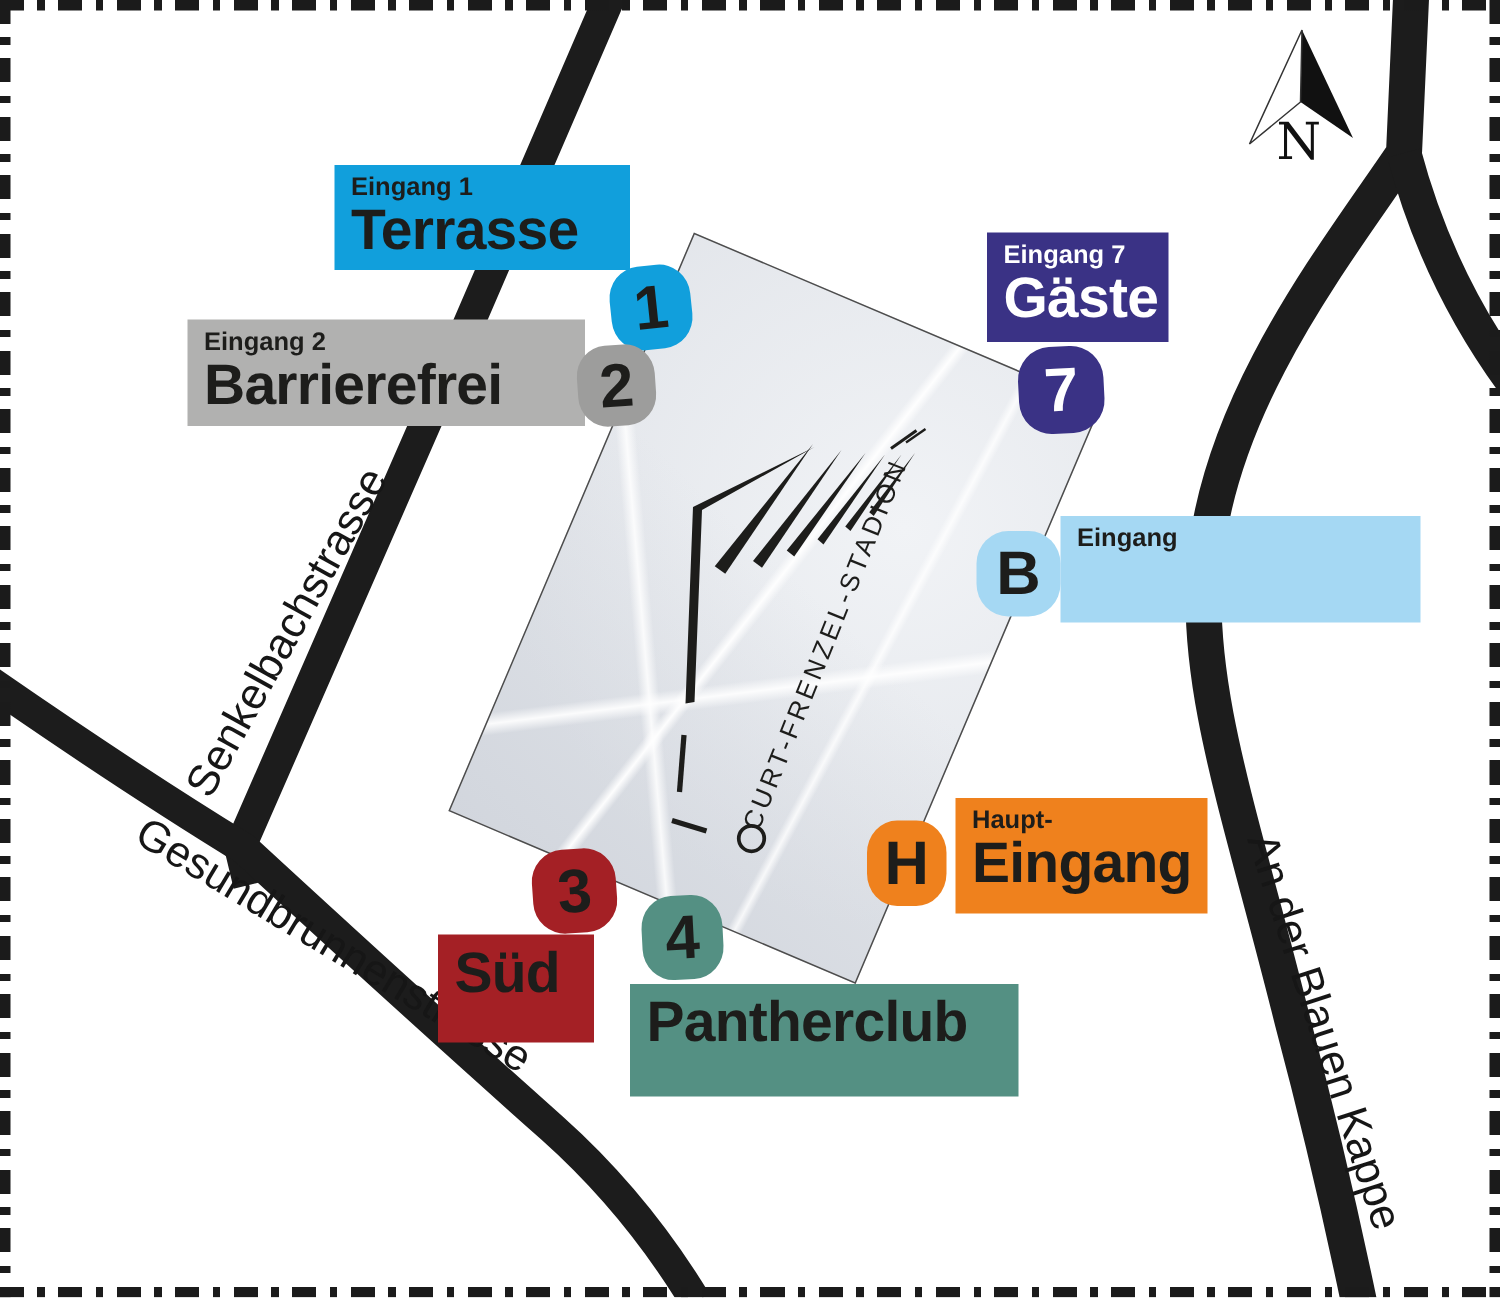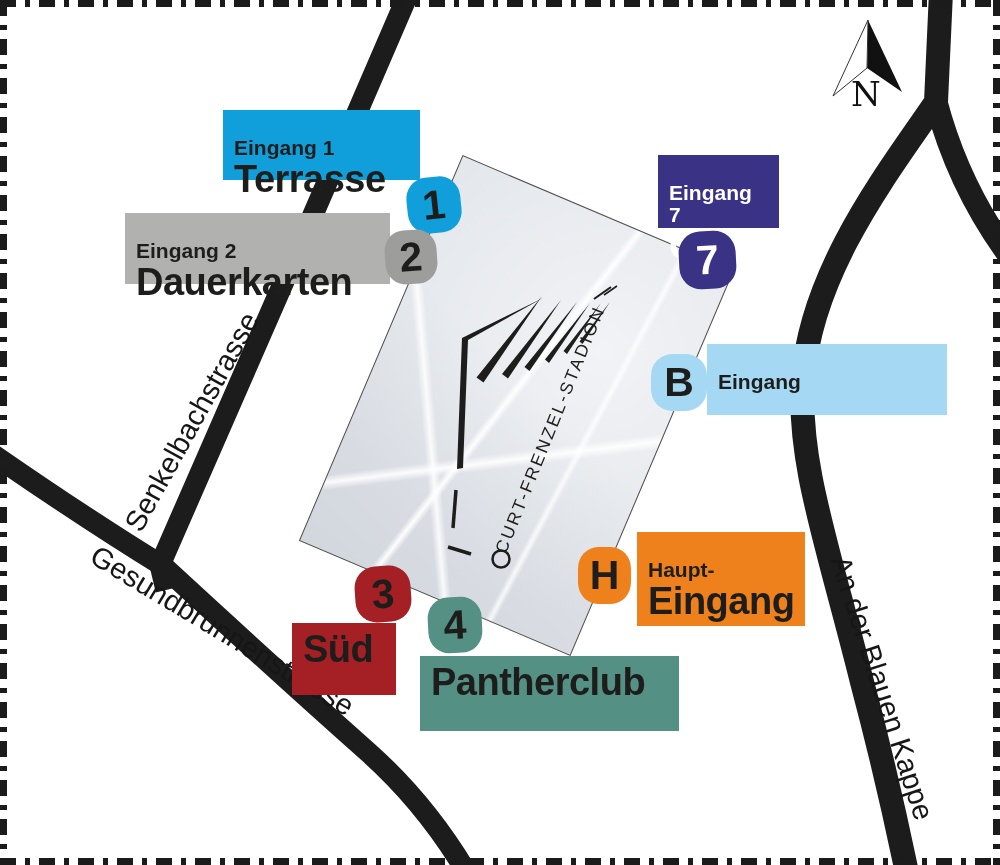--- a/index.html
+++ b/index.html
@@ -25,27 +25,27 @@
       radial-gradient(circle at 70% 30%, #f1f3f6, #e2e5ea 75%);}
   
   .art{position:absolute;left:0;top:0;z-index:2;}
   
   .street{position:absolute;font-size:29px;color:#161616;white-space:nowrap;z-index:2;font-weight:400;}
   #street-senkelbach{left:192px;top:422px;transform:translate(-50%,-50%) rotate(-61deg);}
   #street-gesundbrunnen{left:222px;top:631px;transform:translate(-50%,-50%) rotate(31deg);}
   #street-blauekappe{left:882px;top:688px;transform:translate(-50%,-50%) rotate(72deg);}
   
   .elabel{position:absolute;z-index:5;box-sizing:border-box;padding:6px 10px 0 11px;}
-  .elabel .l1{font-size:21px;font-weight:700;line-height:1.05;margin-top:21px;}
+  .elabel .l1{font-size:17px;font-weight:700;line-height:1.05;}
   .elabel .l2{font-size:38px;font-weight:700;line-height:1.0;letter-spacing:-0.5px;margin-top:1px;}
   #lbl-terrasse{left:223px;top:110px;width:197px;height:70px;}
   #lbl-pantherclub{left:125px;top:213px;width:265px;height:71px;}
   #lbl-gaeste{left:658px;top:155px;width:121px;height:73px;}
   #lbl-barrierefrei{left:707px;top:344px;width:240px;height:71px;}
-  #lbl-haupteingang{left:637px;top:532px;width:168px;height:94px;}
+  #lbl-haupteingang{left:637px;top:532px;width:168px;height:77px;}
   #lbl-sued{left:292px;top:623px;width:104px;height:72px;}
   #lbl-dauerkarten{left:420px;top:656px;width:259px;height:75px;}
   
   .badge{position:absolute;z-index:6;display:flex;align-items:center;justify-content:center;
          font-size:41px;font-weight:800;border-radius:38%;box-sizing:border-box;}
   #bdg-1{left:407px;top:177px;width:54px;height:56px;transform:rotate(-6deg);}
   #bdg-2{left:385px;top:230px;width:52px;height:54px;transform:rotate(-4deg);}
   #bdg-7{left:679px;top:231px;width:57px;height:58px;transform:rotate(-3deg);}
   #bdg-B{left:651px;top:354px;width:56px;height:57px;}
   #bdg-H{left:578px;top:547px;width:53px;height:57px;}
@@ -98,21 +98,21 @@
   <div class="street" id="street-senkelbach">Senkelbachstrasse</div>
   <div class="street" id="street-gesundbrunnen">Gesundbrunnenstrasse</div>
   <div class="street" id="street-blauekappe">An der Blauen Kappe</div>
 
   <div class="elabel" id="lbl-terrasse" style="background-color: rgb(17, 159, 220); color: rgb(29, 29, 27);">
     <div class="l1">Eingang 1</div>
     <div class="l2">Terrasse</div>
   </div>
   <div class="elabel" id="lbl-pantherclub" style="background-color: rgb(177, 177, 176); color: rgb(29, 29, 27);">
     <div class="l1">Eingang 2</div>
-    <div class="l2">Dauerkarten</div>
+    <div class="l2">Barrierefrei</div>
   </div>
   <div class="elabel" id="lbl-gaeste" style="background-color: rgb(58, 50, 133); color: rgb(255, 255, 255);">
     <div class="l1">Eingang 7</div>
     <div class="l2">Gäste</div>
   </div>
   <div class="elabel" id="lbl-barrierefrei" style="background-color: rgb(165, 216, 243); color: rgb(29, 29, 27);">
     <div class="l1">Eingang</div>
   </div>
   <div class="elabel" id="lbl-haupteingang" style="background-color: rgb(239, 129, 29); color: rgb(29, 29, 27);">
     <div class="l1">Haupt-</div>

